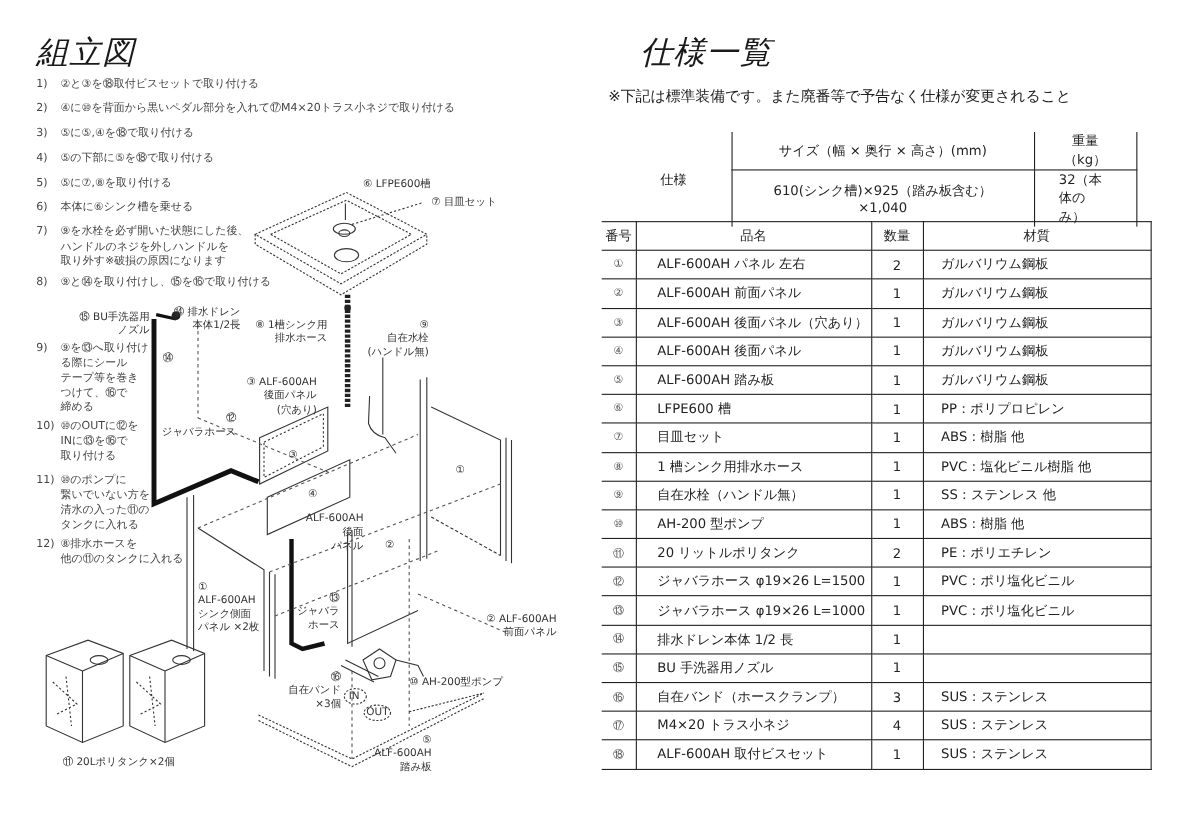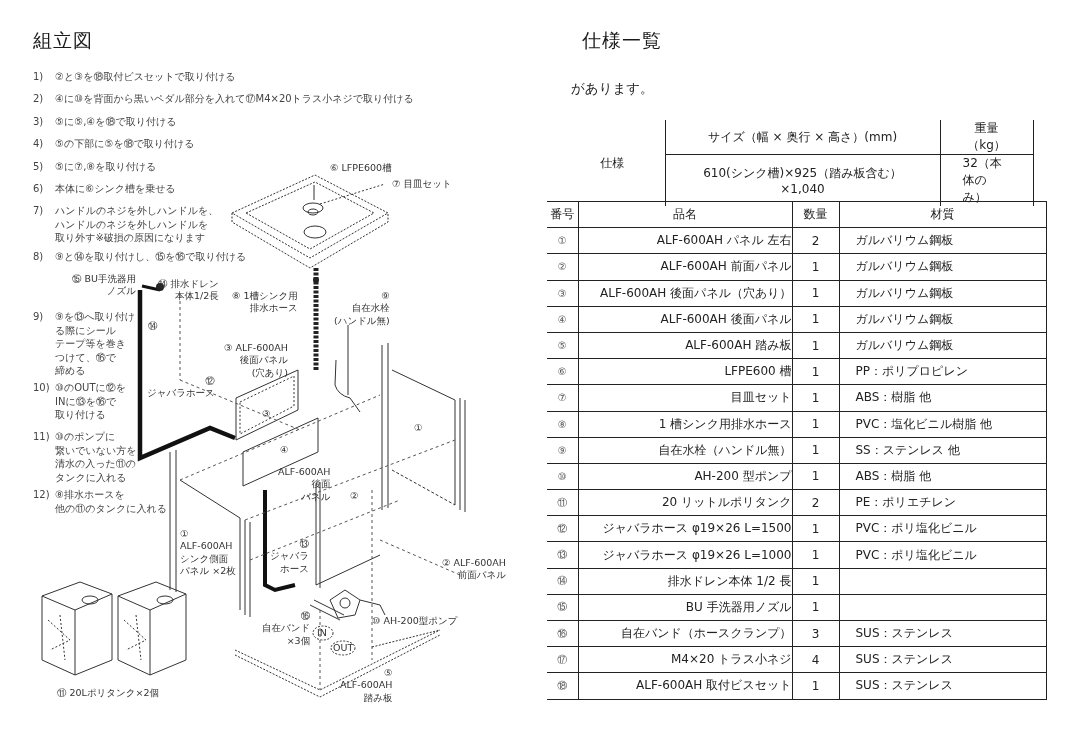--- a/index.html
+++ b/index.html
@@ -1,19 +1,19 @@
 <!DOCTYPE html>
 <html><head>
 <meta charset="utf-8">
 <style>
   * { box-sizing: border-box; margin: 0; padding: 0; }
   html, body { width: 1076px; height: 754px; background: #ffffff; overflow: hidden; }
   body { font-family: "DejaVu Sans", "Liberation Sans", sans-serif; color: #222; position: relative; }
 
-  .title { position: absolute; font-size: 19px; font-weight: normal; color: #1a1a1a; letter-spacing: 1px; }
+  .title { position: absolute; font-size: 29px; font-weight: normal; color: #1a1a1a; letter-spacing: 1px; font-style: italic; }
   #title-left { left: 33px; top: 28px; }
   #title-right { left: 582px; top: 28px; }
 
   .steps { position: absolute; left: 33px; top: 70px; font-size: 10px; color: #444; line-height: 1.35; }
   .step { position: absolute; white-space: nowrap; }
   .step .num { display: inline-block; width: 22px; }
   .step .sub { display: block; padding-left: 22px; }
 
   .diagram { position: absolute; left: 0; top: 0; width: 540px; height: 754px; }
   .dlabel { position: absolute; font-size: 9.5px; color: #333; line-height: 1.3; white-space: nowrap; text-align: right; }
@@ -27,38 +27,38 @@
   .spec-table .size-h { width: 275px; border-right: 1px solid #222; border-bottom: 1px solid #222; }
   .spec-table .weight-h { width: 93px; border-right: 1px solid #222; border-bottom: 1px solid #222; }
   .spec-table .size-v { border-right: 1px solid #222; margin-top: 48px; }
   .spec-table .weight-v { border-right: 1px solid #222; text-align: left; }
 
   .parts { position: absolute; left: 547px; top: 201px; border-collapse: collapse; font-size: 12px; }
   .parts th, .parts td { border: 1px solid #222; height: 26.2px; font-weight: normal; }
   .parts th { text-align: center; }
   .parts td.no { width: 31px; text-align: center; font-size: 10px; color: #555; border-left: none; }
   .parts th.no { border-left: none; width: 31px; }
-  .parts td.name { width: 214px; padding-left: 19px; text-align: right; }
+  .parts td.name { width: 214px; padding-left: 19px; text-align: left; }
   .parts td.qty { width: 47px; text-align: center; }
   .parts td.mat { width: 207px; padding-left: 16px; text-align: left; }
   .parts th.mat, .parts td.mat { border-right: 1px solid #222; margin-left: 40px; }
 </style>
 </head>
 <body>
 
 <h1 id="title-left" class="title">組立図</h1>
 
 <div class="steps">
   <div class="step" style="top:0px"><span class="num">1)</span><span>②と③を⑱取付ビスセットで取り付ける</span></div>
   <div class="step" style="top:22px"><span class="num">2)</span><span>④に⑩を背面から黒いペダル部分を入れて⑰M4×20トラス小ネジで取り付ける</span></div>
   <div class="step" style="top:45px"><span class="num">3)</span><span>⑤に⑤,④を⑱で取り付ける</span></div>
   <div class="step" style="top:67px"><span class="num">4)</span><span>⑤の下部に⑤を⑱で取り付ける</span></div>
   <div class="step" style="top:90px"><span class="num">5)</span><span>⑤に⑦,⑧を取り付ける</span></div>
   <div class="step" style="top:112px"><span class="num">6)</span><span>本体に⑥シンク槽を乗せる</span></div>
-  <div class="step" style="top:134px"><span class="num">7)</span><span>ハンドルのネジを外しハンドルを、</span>
+  <div class="step" style="top:134px"><span class="num">7)</span><span>⑨を水栓を必ず開いた状態にした後、</span>
     <span class="sub">ハンドルのネジを外しハンドルを</span>
     <span class="sub">取り外す※破損の原因になります</span>
   </div>
   <div class="step" style="top:180px"><span class="num">8)</span><span>⑨と⑭を取り付けし、⑮を⑯で取り付ける</span></div>
   <div class="step" style="top:240px"><span class="num">9)</span><span>⑨を⑬へ取り付け</span>
     <span class="sub">る際にシール</span>
     <span class="sub">テープ等を巻き</span>
     <span class="sub">つけて、⑯で</span>
     <span class="sub">締める</span>
   </div>
@@ -157,21 +157,21 @@
       <ellipse cx="165" cy="600" rx="8" ry="4"></ellipse>
     </g>
   </g>
 
   <circle cx="160" cy="287" r="4" fill="#222"></circle>
   <circle cx="316" cy="280" r="3" fill="#222"></circle>
 </svg>
 
 <div class="dlabel" style="left:330px;top:162px">⑥ LFPE600槽</div>
 <div class="dlabel" style="left:392px;top:178px">⑦ 目皿セット</div>
-<div class="dlabel" style="left:72px;top:273px"><span>⑮ BU手洗器用</span><br><span>ノズル</span></div>
+<div class="dlabel" style="left:72px;top:283px"><span>⑮ BU手洗器用</span><br><span>ノズル</span></div>
 <div class="dlabel" style="left:158px;top:278px"><span>⑭ 排水ドレン</span><br><span>本体1/2長</span></div>
 <div class="dlabel" style="left:232px;top:290px"><span>⑧ 1槽シンク用</span><br><span>排水ホース</span></div>
 <div class="dlabel" style="left:334px;top:290px"><span>⑨</span><br><span>自在水栓</span><br><span>(ハンドル無)</span></div>
 <div class="dlabel" style="left:224px;top:342px"><span>③ ALF-600AH</span><br><span>後面パネル</span><br><span>(穴あり)</span></div>
 <div class="dlabel" style="left:147px;top:375px"><span>⑫</span><br><span>ジャバラホース</span></div>
 <div class="dlabel" style="left:148px;top:320px">⑭</div>
 <div class="dlabel" style="left:262px;top:408px">③</div>
 <div class="dlabel" style="left:280px;top:444px">④</div>
 <div class="dlabel" style="left:414px;top:422px">①</div>
 <div class="dlabel" style="left:350px;top:490px">②</div>
@@ -182,21 +182,21 @@
 <div class="dlabel" style="left:262px;top:610px"><span>⑯</span><br><span>自在バンド</span><br><span>×3個</span></div>
 <div class="dlabel" style="left:317px;top:627px">IN</div>
 <div class="dlabel" style="left:333px;top:642px">OUT</div>
 <div class="dlabel" style="left:372px;top:615px">⑩ AH-200型ポンプ</div>
 <div class="dlabel" style="left:340px;top:667px"><span>⑤</span><br><span>ALF-600AH</span><br><span>踏み板</span></div>
 <div class="dlabel" style="left:57px;top:687px">⑪ 20Lポリタンク×2個</div>
 
 <h1 id="title-right" class="title">仕様一覧</h1>
 
 <div class="note">
-  <span class="l2">があります。</span>
+  <span>※下記は標準装備です。また廃番等で予告なく仕様が変更されること</span>
 </div>
 
 <table class="spec-table">
   <tbody>
       <tr>
     <td class="label" rowspan="2">仕様</td>
     <td class="size-h">サイズ（幅 × 奥行 × 高さ）(mm)</td>
     <td class="weight-h">重量（kg）</td>
   </tr>
   <tr>

